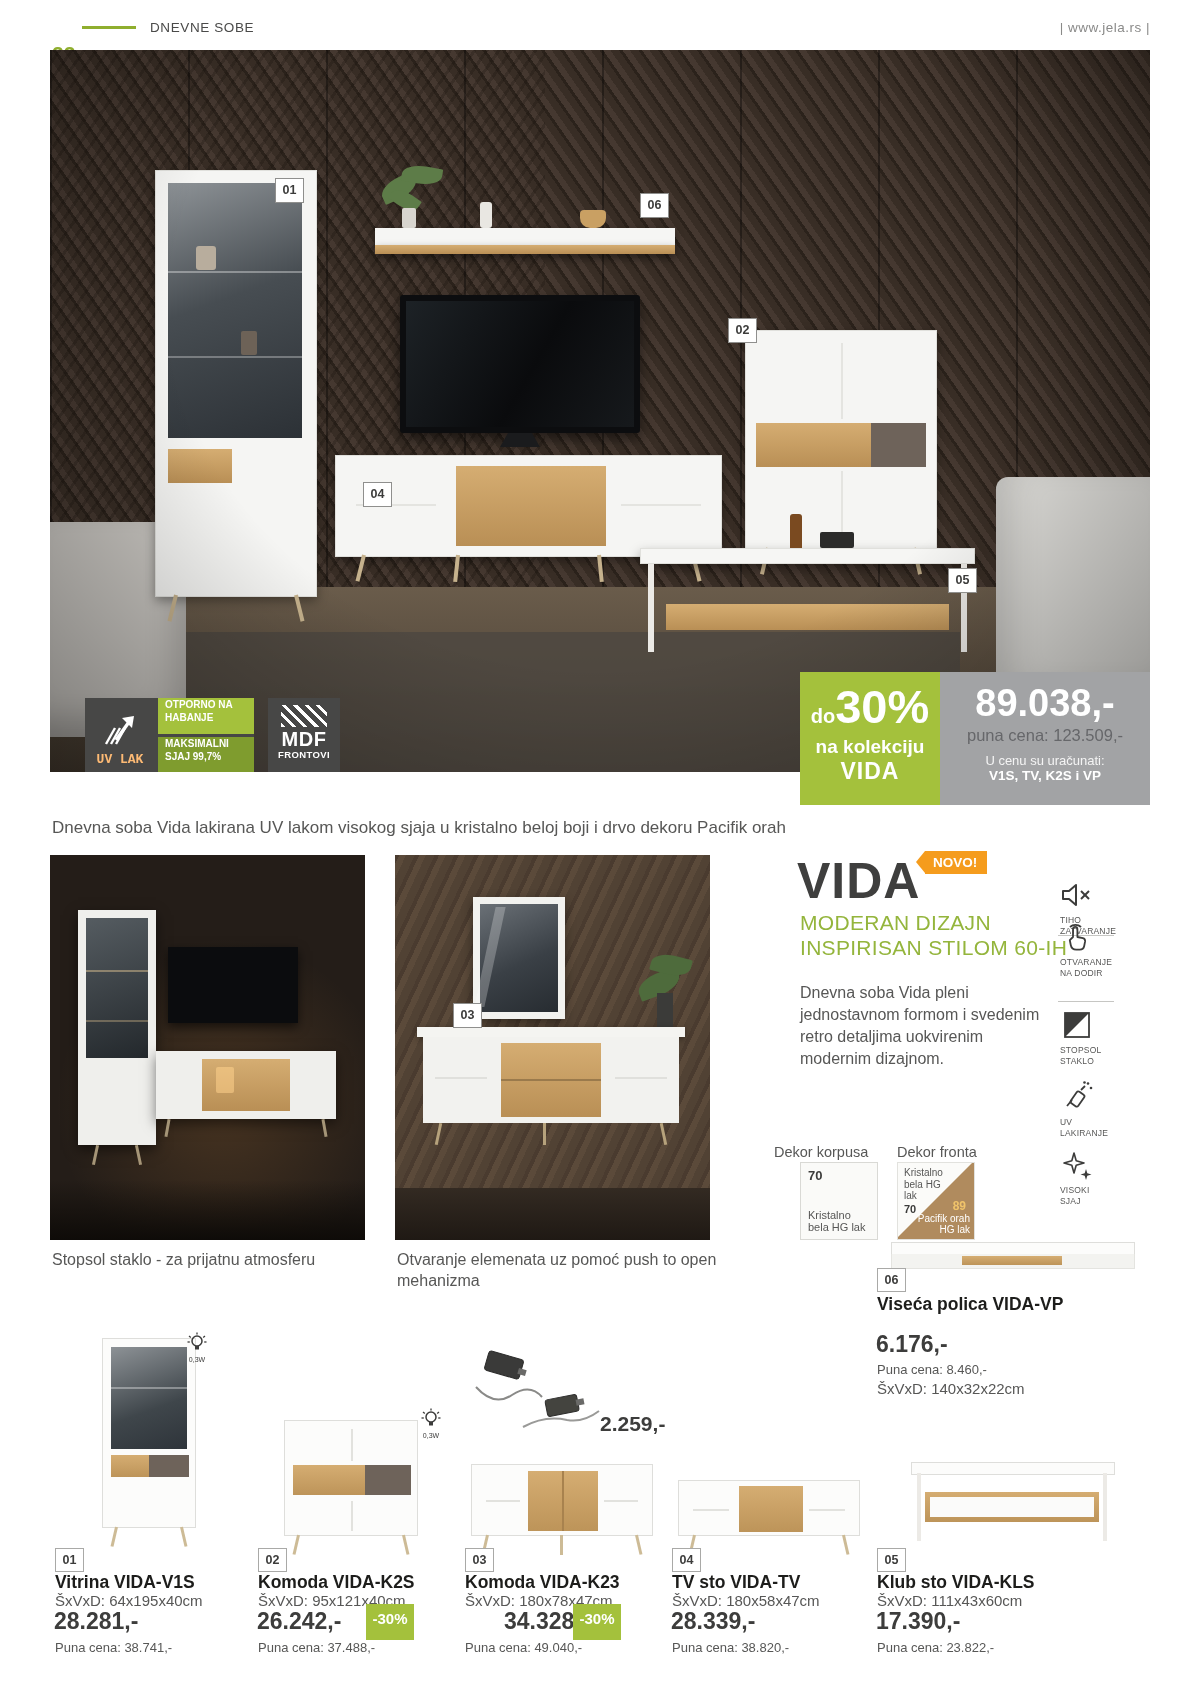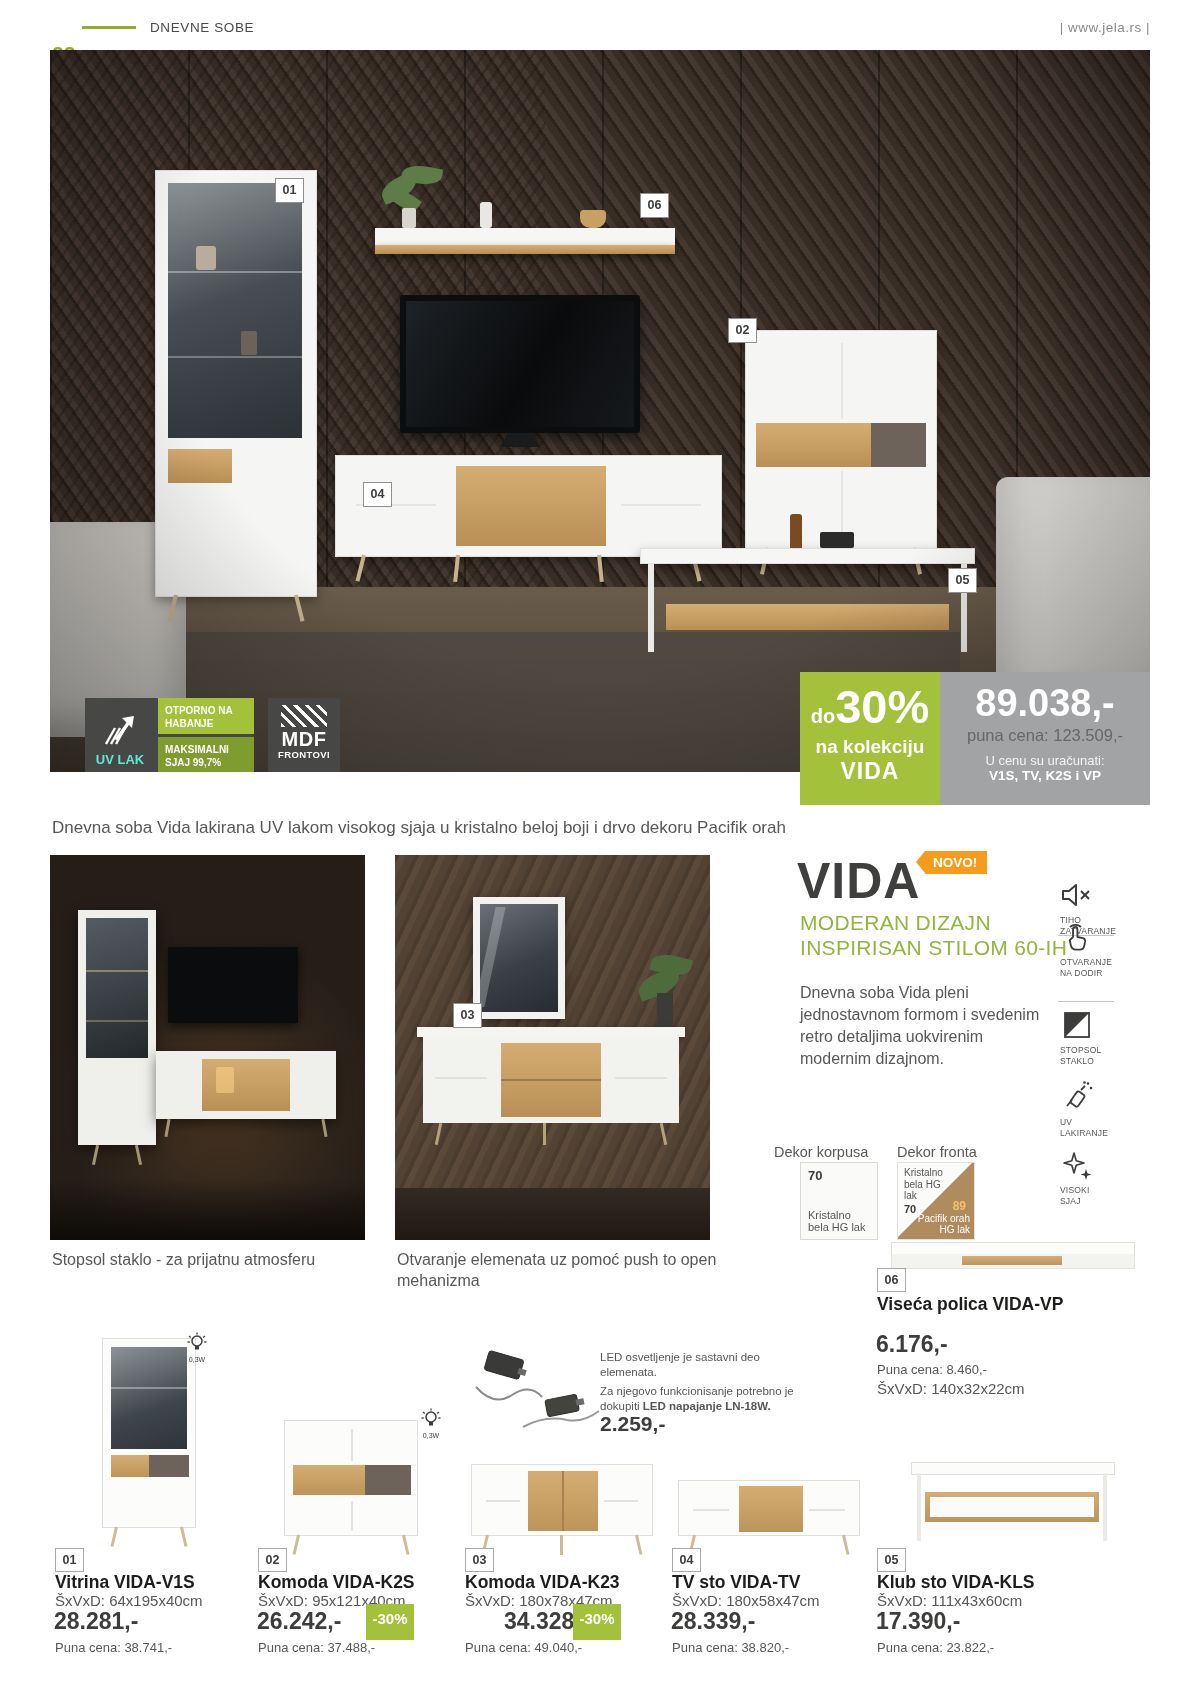--- a/index.html
+++ b/index.html
@@ -35,23 +35,23 @@
   .hleg{position:absolute;bottom:-26px;width:4px;height:27px;background:#c9b astratto;}
   .hleg{background:#c6b28d;transform-origin:top center;}
   .tag{position:absolute;width:27px;height:23px;background:#fff;border:1px solid #8f8f8d;
        font-size:12.5px;font-weight:bold;color:#3c3c3b;text-align:center;line-height:23px;z-index:5;}
   .leaf{position:absolute;background:#5d7c48;border-radius:60% 5% 60% 5%;}
   .shelfbar{position:absolute;background:#f6f6f4;box-shadow:0 3px 8px rgba(0,0,0,.4);}
 
   
   .uvb{left:85px;top:698px;display:flex;background:#474746;gap:3px;z-index:8;}
   .uvb-sq{width:70px;height:74px;background:#474746;display:flex;flex-direction:column;align-items:center;justify-content:flex-end;}
-  .uvb-sq .t{color:#5eead4;font-weight:bold;font-size:13px;margin:2px 0 5px;}
+  .uvb-sq .t{color:#fdba74;font-weight:bold;font-size:13px;margin:2px 0 5px;font-family:Liberation Mono, monospace;}
   .uvb-col{display:flex;flex-direction:column;gap:3px;}
-  .uvb-g1,.uvb-g2{width:96px;color:#fff;font-weight:bold;font-size:10px;line-height:1.3;padding:6px 7px;box-sizing:border-box;height:35.5px;}
+  .uvb-g1,.uvb-g2{width:96px;color:#fff;font-weight:bold;font-size:10px;line-height:1.3;padding:0 7px;box-sizing:border-box;height:35.5px;}
   .uvb-g1{background:#a4c13c;}
   .uvb-g2{background:#7f9c2e;}
   .mdfb{left:268px;top:698px;width:72px;height:74px;background:#474746;color:#fff;text-align:center;z-index:8;}
   .mdf-hatch{width:46px;height:22px;margin:7px auto 2px;
      background:repeating-linear-gradient(45deg,#fff 0 3px,transparent 3px 8px);}
   .mdf-t1{font-size:20px;font-weight:bold;letter-spacing:.5px;line-height:1;}
   .mdf-t2{font-size:9.5px;font-weight:bold;letter-spacing:.4px;}
   .promo{left:800px;top:672px;width:140px;height:133px;background:#a4c13c;color:#fff;text-align:center;z-index:8;}
   .promo-top{display:flex;align-items:baseline;justify-content:center;margin-top:14px;}
   .promo-do{font-size:20px;font-weight:bold;}
@@ -410,24 +410,20 @@
   <div class="thumb" style="left:468px;top:1345px;width:140px;height:95px;">
     <svg width="140" height="95" viewBox="0 0 140 95">
       <path d="M8,42 q18,20 36,8 t30,2" fill="none" stroke="#8a8a88" stroke-width="2"></path>
       <path d="M55,82 q22,-12 44,-7 q16,3 32,-9" fill="none" stroke="#9a9a98" stroke-width="2"></path>
       <rect x="18" y="10" width="36" height="20" rx="3" fill="#3a3a39" stroke="#2c2c2b" transform="rotate(16 36 20)"></rect>
       <rect x="78" y="52" width="32" height="17" rx="3" fill="#44443f" stroke="#2c2c2b" transform="rotate(-11 94 60)"></rect>
       <rect x="50" y="24" width="8" height="6" fill="#6a6a68" transform="rotate(16 54 27)"></rect>
       <rect x="108" y="54" width="8" height="6" fill="#6a6a68" transform="rotate(-11 112 57)"></rect>
     </svg>
   </div>
-  <div class="abs" style="left:600px;top:1350px;width:195px;font-size:11.5px;line-height:1.3;color:#575756;">
-    <div>LED osvetljenje je sastavni deo elemenata.</div>
-    <div style="margin-top:4px;"><span>Za njegovo funkcionisanje potrebno je dokupiti </span><b>LED napajanje LN-18W.</b></div>
-  </div>
   <div class="abs" style="left:600px;top:1412px;font-size:21px;font-weight:bold;color:#3d3d3c;">2.259,-</div>
 
   <div class="thumb" style="left:465px;top:1458px;width:195px;height:100px;">
     <div class="fbody" style="left:6px;top:6px;width:182px;height:72px;">
       <div style="position:absolute;left:56px;top:6px;width:70px;height:60px;background:linear-gradient(180deg,#d5ad72,#bd9459);"></div>
       <div style="position:absolute;left:90px;top:6px;width:1.5px;height:60px;background:#a8824e;"></div>
       <div style="position:absolute;left:14px;top:35px;width:34px;height:1.5px;background:#e2e2de;"></div>
       <div style="position:absolute;right:14px;top:35px;width:34px;height:1.5px;background:#e2e2de;"></div>
       <div class="lg" style="left:14px;bottom:-20px;transform:rotate(13deg);"></div>
       <div class="lg" style="left:88px;bottom:-20px;"></div>

